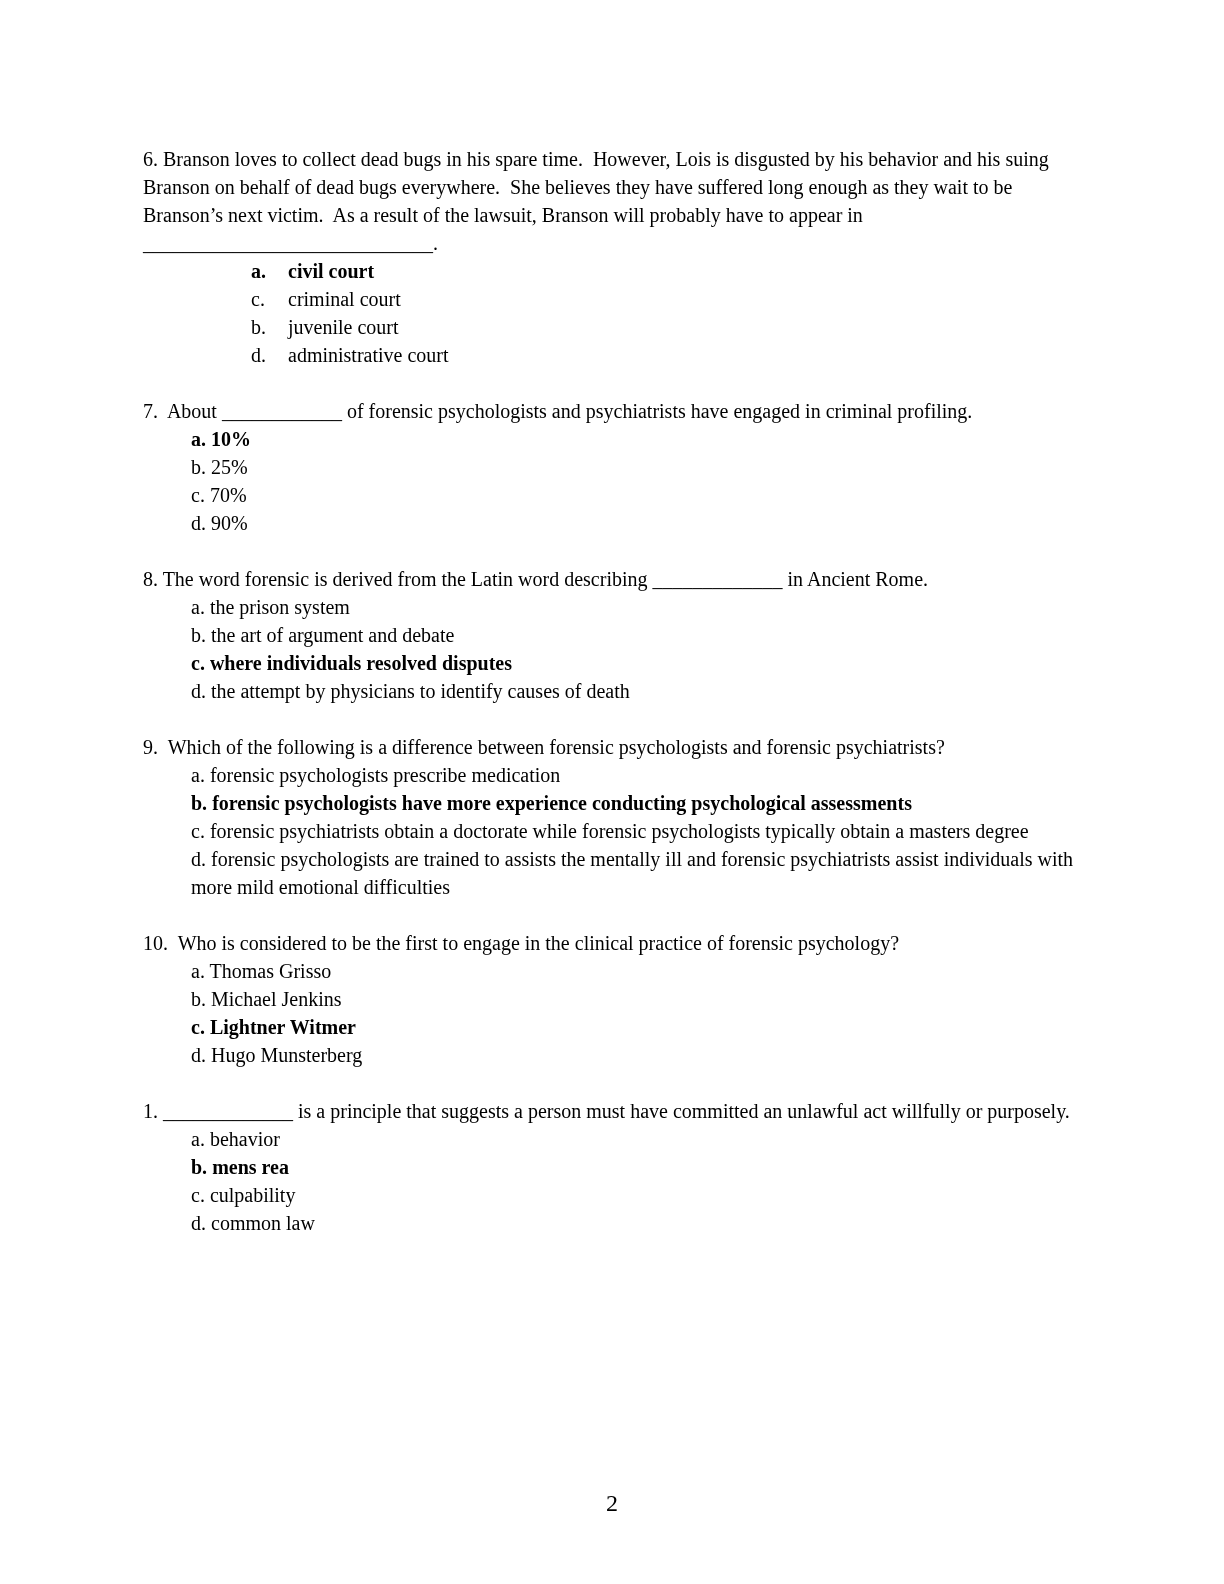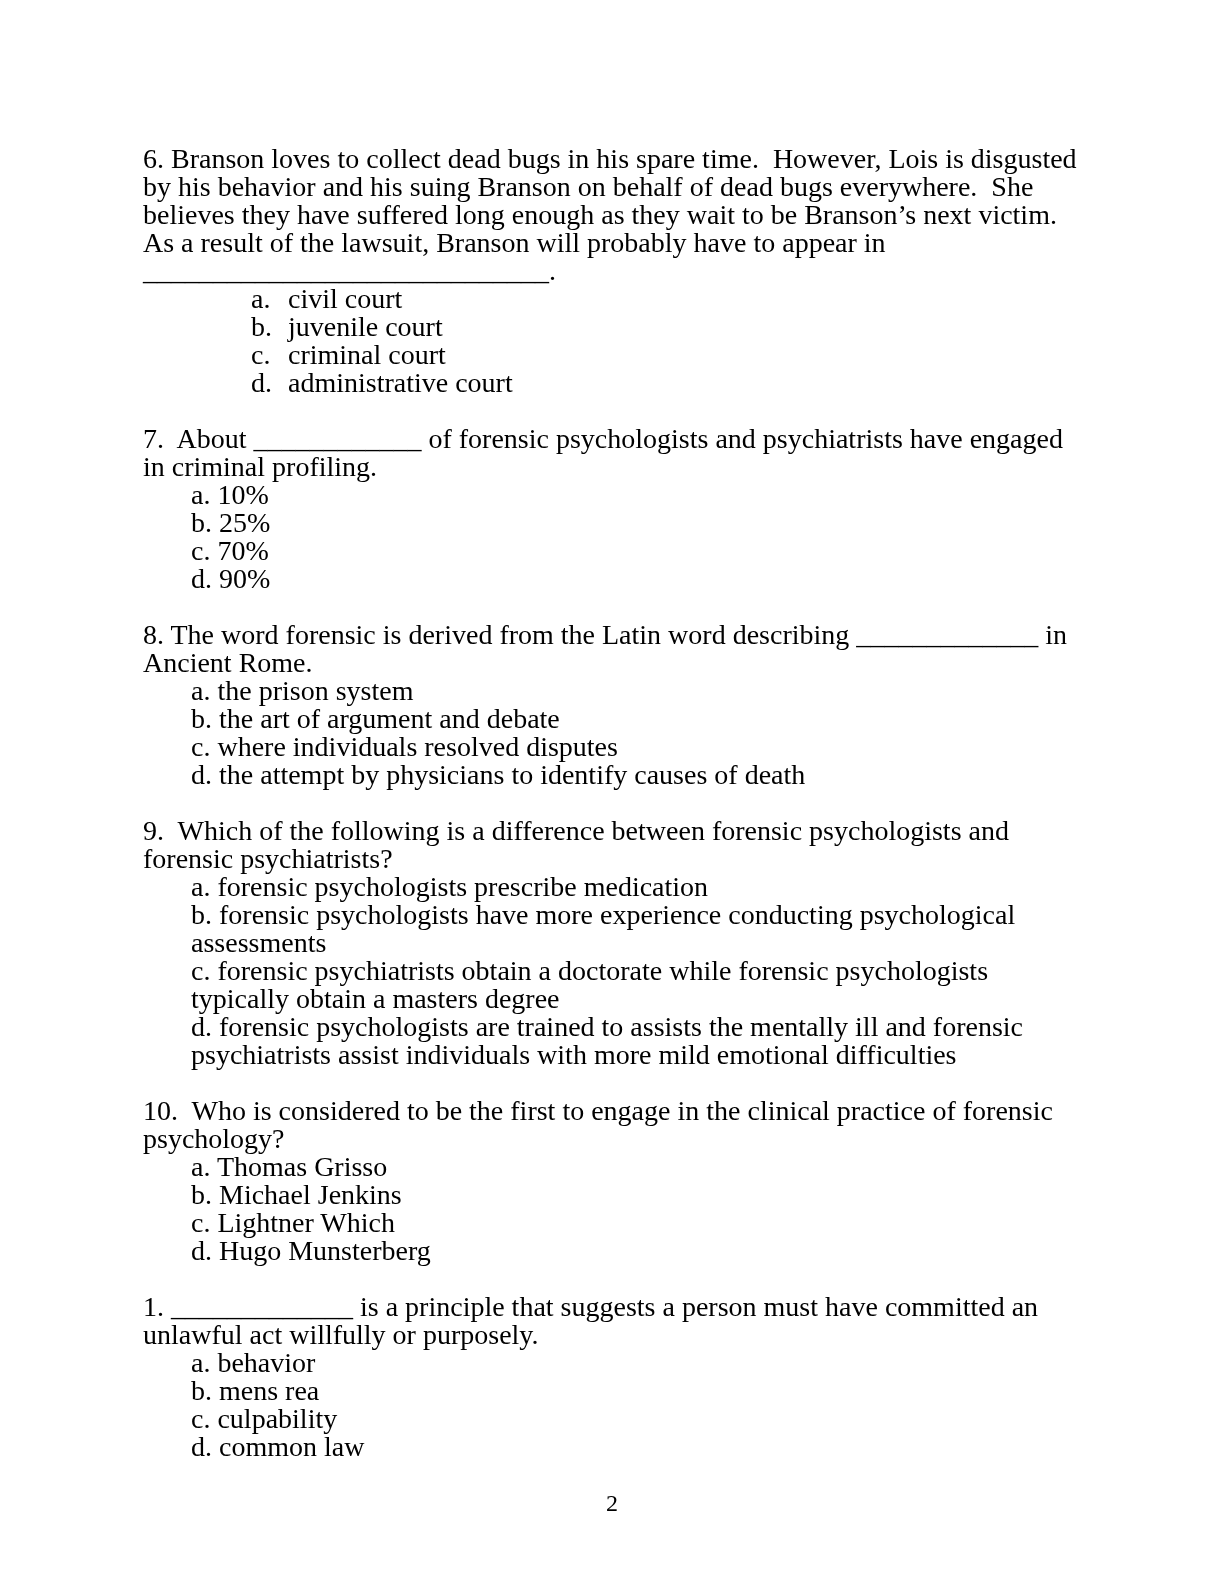--- a/index.html
+++ b/index.html
@@ -18,21 +18,21 @@
   .page {
     position: absolute;
     inset: 0;
     background: #ffffff;
   }
   .content {
     position: absolute;
     left: 143px;
     top: 145px;
     width: 940px;
-    font-size: 28px;
+    font-size: 20px;
     line-height: 28px;
   }
   .question {
     margin: 0 0 28px 0;
   }
   .q-text {
     margin: 0;
     white-space: pre-wrap;
   }
   .options {
@@ -45,43 +45,43 @@
     display: inline-block;
     width: 37px;
   }
   .options-plain {
     margin-left: 48px;
   }
   .option {
     white-space: pre-wrap;
   }
   .option.bold {
-    font-weight: normal;
+    font-weight: bold;
   }
   .page-num {
     position: absolute;
     top: 1489px;
     left: 0;
     width: 100%;
     text-align: center;
     font-size: 24px;
     line-height: 28px;
   }
 </style>
 </head>
 <body>
 
 <div class="page">
   <main class="content">
       <section class="question">
         <p class="q-text">6. Branson loves to collect dead bugs in his spare time.  However, Lois is disgusted by his behavior and his suing Branson on behalf of dead bugs everywhere.  She believes they have suffered long enough as they wait to be Branson’s next victim.  As a result of the lawsuit, Branson will probably have to appear in _____________________________.</p>
         <div class="options options-tabbed">
           <div class="option bold"><span class="opt-label">a.</span><span class="opt-text">civil court</span></div>
+          <div class="option"><span class="opt-label">c.</span><span class="opt-text">criminal court</span></div>
           <div class="option"><span class="opt-label">b.</span><span class="opt-text">juvenile court</span></div>
-          <div class="option"><span class="opt-label">c.</span><span class="opt-text">criminal court</span></div>
           <div class="option"><span class="opt-label">d.</span><span class="opt-text">administrative court</span></div>
         </div>
       </section>
       <section class="question">
         <p class="q-text">7.  About ____________ of forensic psychologists and psychiatrists have engaged in criminal profiling.</p>
         <div class="options options-plain">
           <div class="option bold"><span class="opt-label">a.</span> <span class="opt-text">10%</span></div>
           <div class="option"><span class="opt-label">b.</span> <span class="opt-text">25%</span></div>
           <div class="option"><span class="opt-label">c.</span> <span class="opt-text">70%</span></div>
           <div class="option"><span class="opt-label">d.</span> <span class="opt-text">90%</span></div>
@@ -103,21 +103,21 @@
           <div class="option bold"><span class="opt-label">b.</span> <span class="opt-text">forensic psychologists have more experience conducting psychological assessments</span></div>
           <div class="option"><span class="opt-label">c.</span> <span class="opt-text">forensic psychiatrists obtain a doctorate while forensic psychologists typically obtain a masters degree</span></div>
           <div class="option"><span class="opt-label">d.</span> <span class="opt-text">forensic psychologists are trained to assists the mentally ill and forensic psychiatrists assist individuals with more mild emotional difficulties</span></div>
         </div>
       </section>
       <section class="question">
         <p class="q-text">10.  Who is considered to be the first to engage in the clinical practice of forensic psychology?</p>
         <div class="options options-plain">
           <div class="option"><span class="opt-label">a.</span> <span class="opt-text">Thomas Grisso</span></div>
           <div class="option"><span class="opt-label">b.</span> <span class="opt-text">Michael Jenkins</span></div>
-          <div class="option bold"><span class="opt-label">c.</span> <span class="opt-text">Lightner Which</span></div>
+          <div class="option bold"><span class="opt-label">c.</span> <span class="opt-text">Lightner Witmer</span></div>
           <div class="option"><span class="opt-label">d.</span> <span class="opt-text">Hugo Munsterberg</span></div>
         </div>
       </section>
       <section class="question">
         <p class="q-text">1. _____________ is a principle that suggests a person must have committed an unlawful act willfully or purposely.</p>
         <div class="options options-plain">
           <div class="option"><span class="opt-label">a.</span> <span class="opt-text">behavior</span></div>
           <div class="option bold"><span class="opt-label">b.</span> <span class="opt-text">mens rea</span></div>
           <div class="option"><span class="opt-label">c.</span> <span class="opt-text">culpability</span></div>
           <div class="option"><span class="opt-label">d.</span> <span class="opt-text">common law</span></div>

